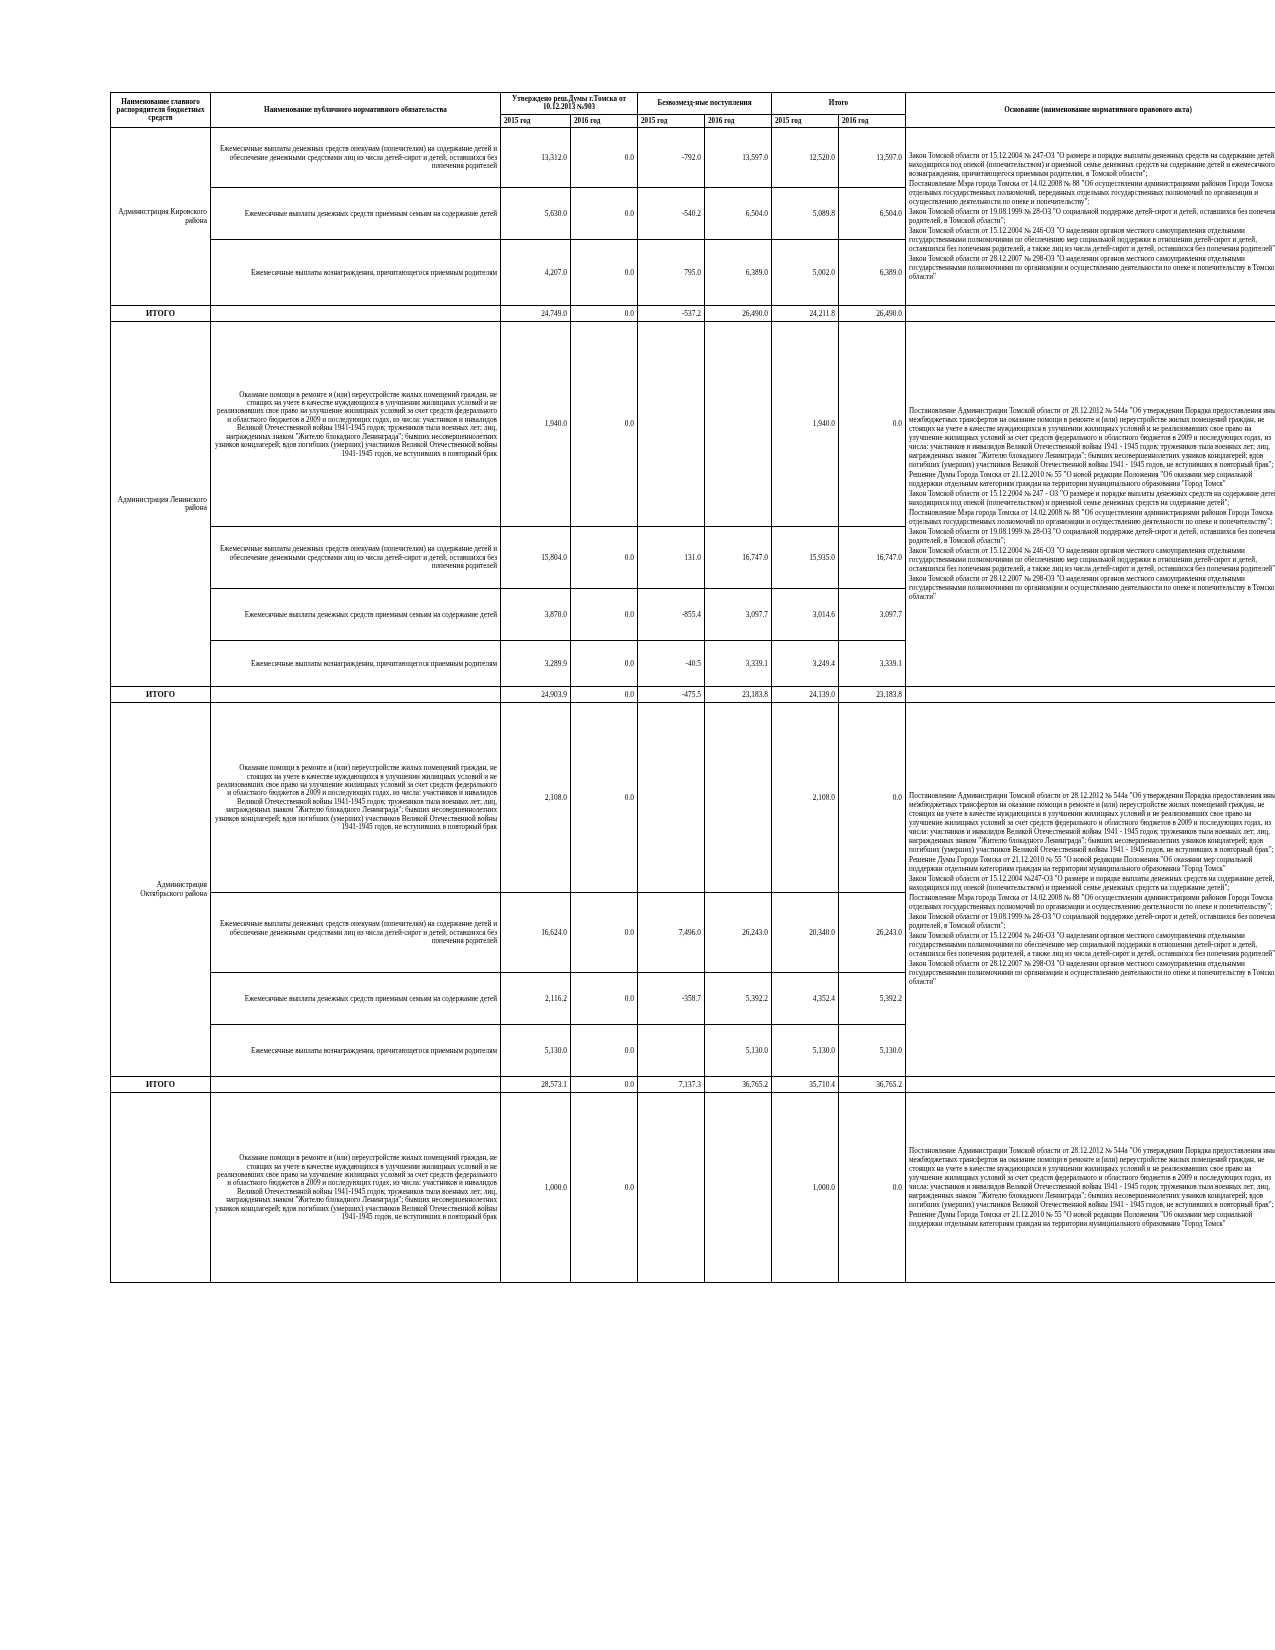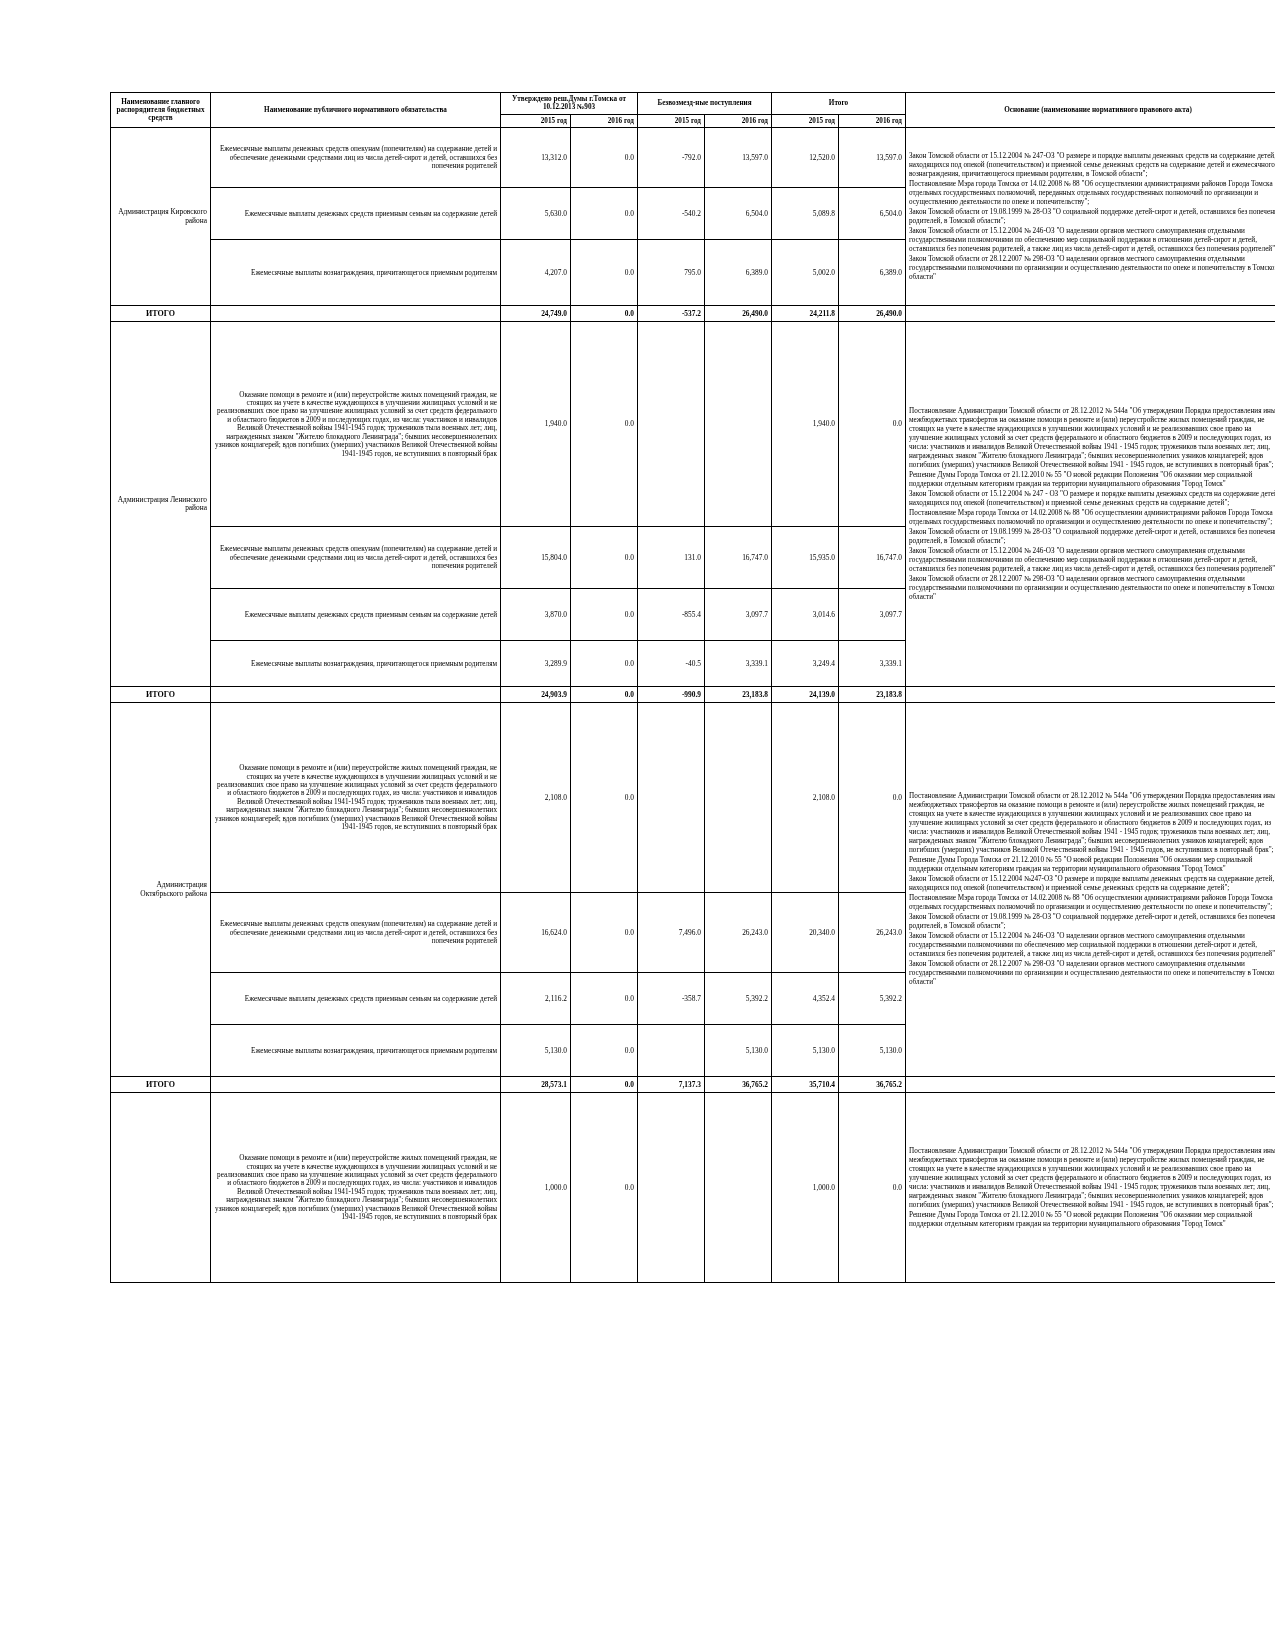--- a/index.html
+++ b/index.html
@@ -70,30 +70,30 @@
   }
   td.osn {
     text-align: left;
     vertical-align: top;
     font-size: 7.2px;
     line-height: 1.25;
     padding-top: 3px;
     overflow: hidden;
   }
   tr.total td {
-    font-weight: bold;
+    font-weight: normal;
   }
   tr.total td.itogo-label {
     text-align: center;
     font-weight: bold;
     font-size: 8px;
   }
   .hdr-sub {
     font-weight: bold;
-    text-align: right;
+    text-align: left;
     font-size: 7.2px;
   }
   .osn-p {
     margin: 0 0 0 0;
   }
   .osn-p + .osn-p {
     margin-top: 1px;
   }
 </style>
 </head>
@@ -221,21 +221,21 @@
           <td class="num">-40.5</td>
           <td class="num">3,339.1</td>
           <td class="num">3,249.4</td>
           <td class="num">3,339.1</td>
         </tr>
         <tr class="total" style="height: 16px;">
           <td class="itogo-label">ИТОГО</td>
           <td></td>
           <td class="num">24,903.9</td>
           <td class="num">0.0</td>
-          <td class="num">-990.9</td>
+          <td class="num">-475.5</td>
           <td class="num">23,183.8</td>
           <td class="num">24,139.0</td>
           <td class="num">23,183.8</td>
           <td></td>
         </tr>
         <tr style="height: 190px;">
           <td class="name-col" rowspan="4">Администрация Октябрьского района</td>
           <td class="oblig">Оказание помощи в ремонте и (или) переустройстве жилых помещений граждан, не стоящих на учете в качестве нуждающихся в улучшении жилищных условий и не реализовавших свое право на улучшение жилищных условий за счет средств федерального и областного бюджетов в 2009 и последующих годах, из числа: участников и инвалидов Великой Отечественной войны 1941-1945 годов; тружеников тыла военных лет; лиц, награжденных знаком "Жителю блокадного Ленинграда"; бывших несовершеннолетних узников концлагерей; вдов погибших (умерших) участников Великой Отечественной войны 1941-1945 годов, не вступивших в повторный брак</td>
           <td class="num">2,108.0</td>
           <td class="num">0.0</td>

